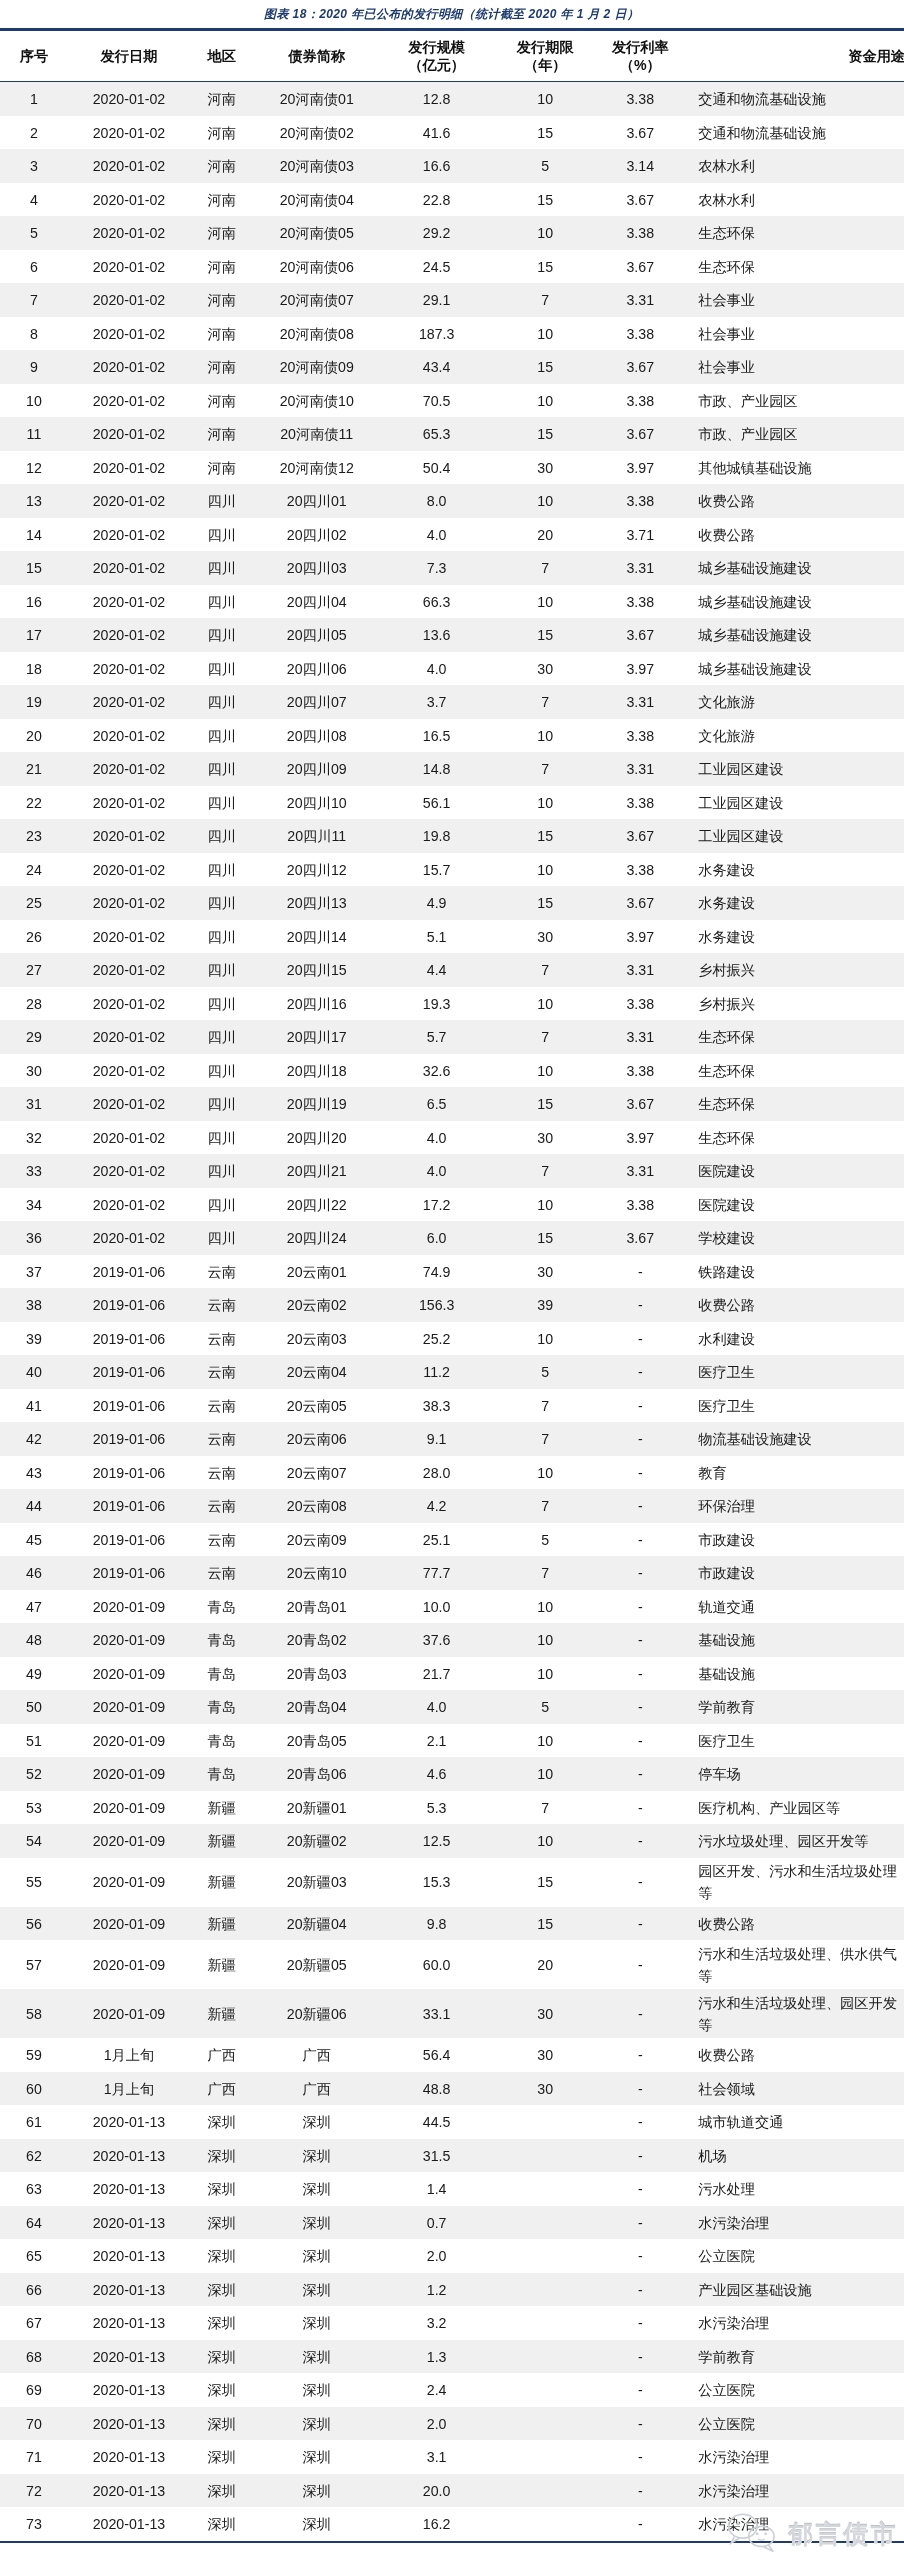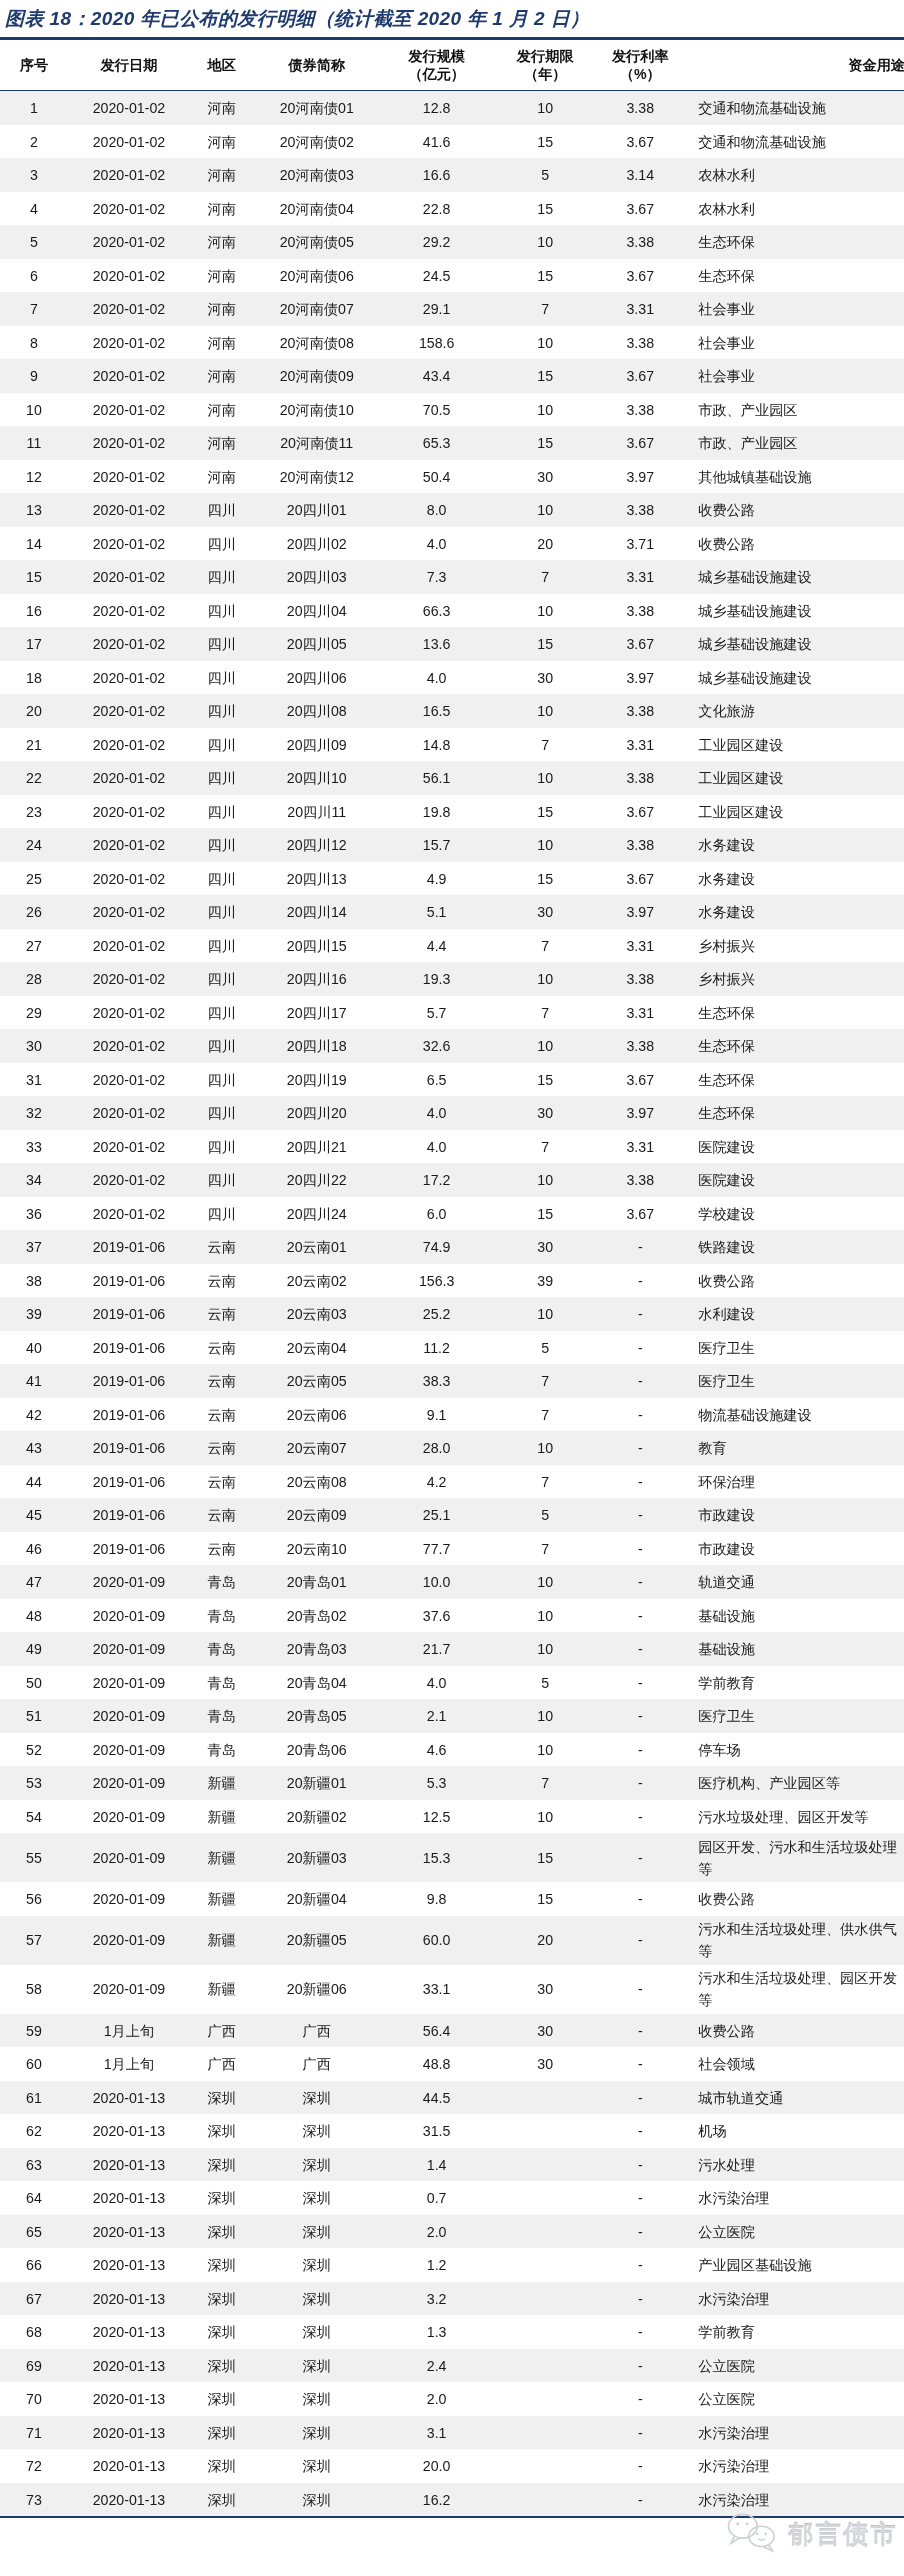--- a/index.html
+++ b/index.html
@@ -3,25 +3,26 @@
 <meta charset="utf-8">
 <style>
   html,body{margin:0;padding:0;background:#ffffff;}
   body{
     width:905px;height:2576px;position:relative;overflow:hidden;
     font-family:"Liberation Sans","DejaVu Sans",sans-serif;
     color:#1a1a1a;
   }
   .figure{width:905px;}
   .figure-title{
-    font-size:19px;font-weight:bold;font-style:italic;
+    font-size:12px;font-weight:bold;font-style:italic;
     color:#1e3a6e;
     padding:5.9px 6.7px 5px 5px;
     border-bottom:3.4px solid #1e3a6e;
     letter-spacing:0.4px;
+    text-align:center;
   }
   table.bond-table{
     width:100%;
     border-collapse:collapse;
     table-layout:fixed;
     font-size:14.2px;
   }
   table.bond-table th{
     font-weight:bold;color:#111;
     text-align:center;vertical-align:middle;
@@ -156,21 +157,21 @@
           <td>29.1</td>
           <td>7</td>
           <td>3.31</td>
           <td class="usage">社会事业</td>
         </tr>
         <tr>
           <td>8</td>
           <td>2020-01-02</td>
           <td>河南</td>
           <td>20河南债08</td>
-          <td>158.6</td>
+          <td>187.3</td>
           <td>10</td>
           <td>3.38</td>
           <td class="usage">社会事业</td>
         </tr>
         <tr>
           <td>9</td>
           <td>2020-01-02</td>
           <td>河南</td>
           <td>20河南债09</td>
           <td>43.4</td>
@@ -260,20 +261,30 @@
         </tr>
         <tr>
           <td>18</td>
           <td>2020-01-02</td>
           <td>四川</td>
           <td>20四川06</td>
           <td>4.0</td>
           <td>30</td>
           <td>3.97</td>
           <td class="usage">城乡基础设施建设</td>
+        </tr>
+        <tr>
+          <td>19</td>
+          <td>2020-01-02</td>
+          <td>四川</td>
+          <td>20四川07</td>
+          <td>3.7</td>
+          <td>7</td>
+          <td>3.31</td>
+          <td class="usage">文化旅游</td>
         </tr>
         <tr>
           <td>20</td>
           <td>2020-01-02</td>
           <td>四川</td>
           <td>20四川08</td>
           <td>16.5</td>
           <td>10</td>
           <td>3.38</td>
           <td class="usage">文化旅游</td>

